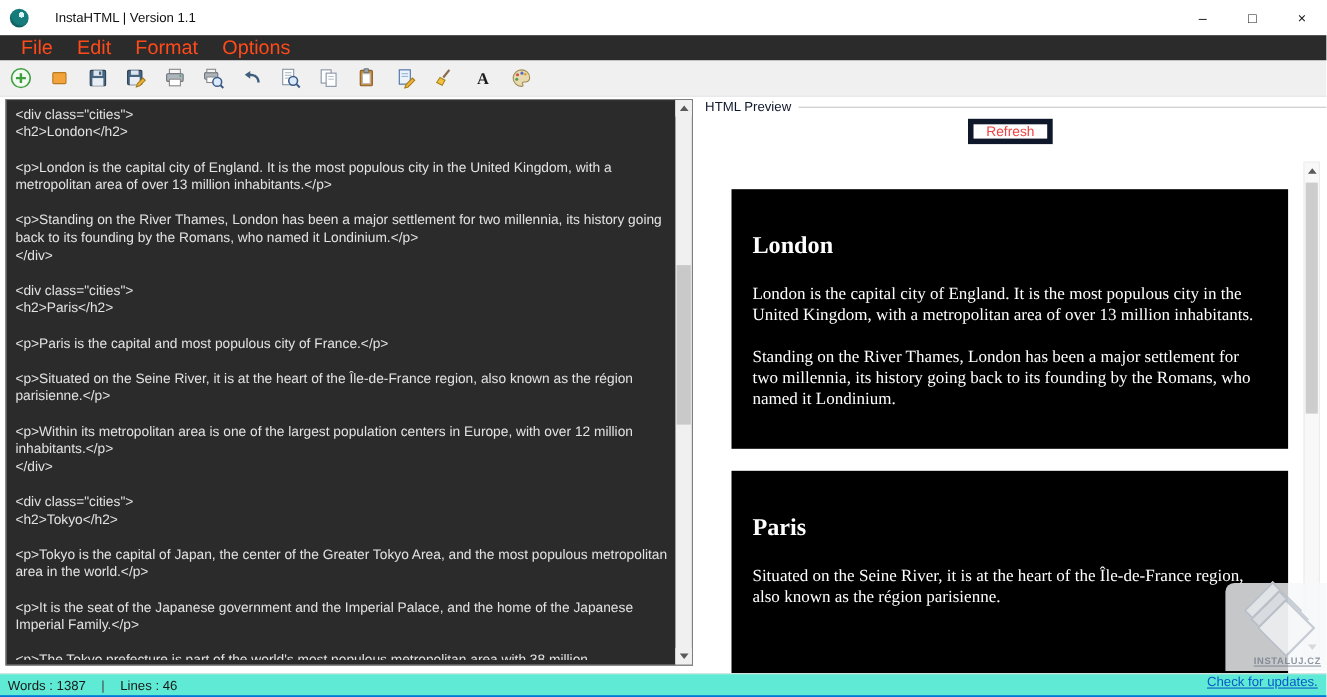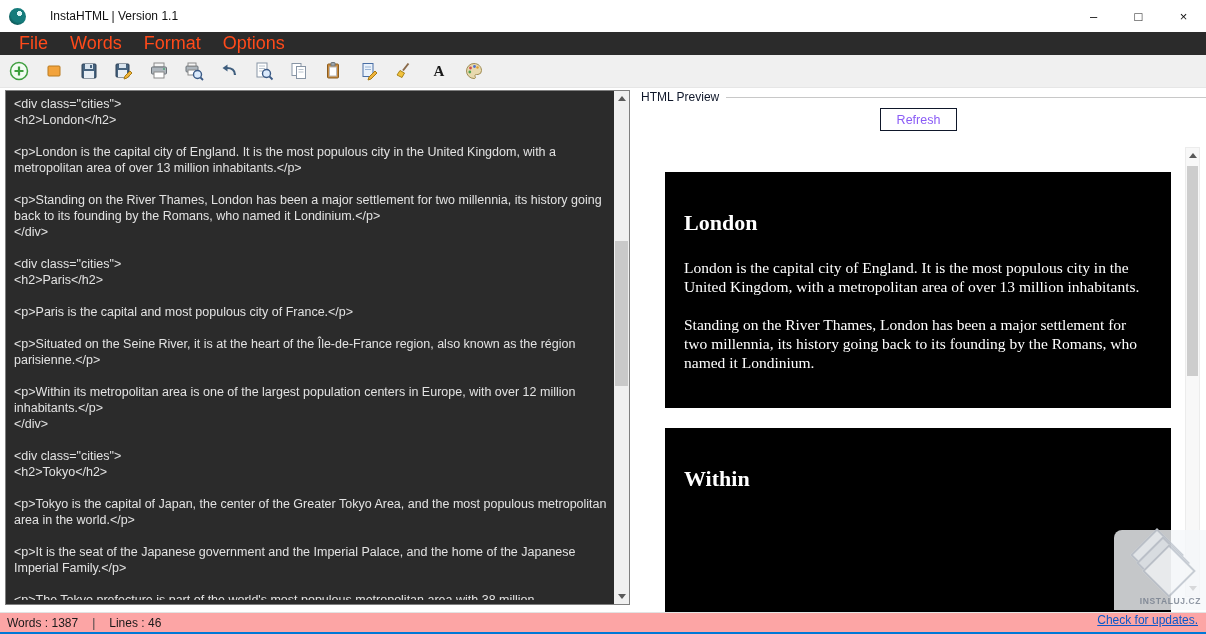--- a/index.html
+++ b/index.html
@@ -70,39 +70,39 @@
     display:flex; align-items:center; font-size:12px; color:#0f172a;
   }
   .label-line { flex:1; height:0; border-top:1px solid #c8c8c8; margin-left:7px; }
 
   .preview-viewport {
     position:absolute; left:640px; top:104px; width:566px; height:508px;
     overflow:hidden; background:#fff;
   }
   .refresh-btn {
     position:absolute; left:240px; top:4px; width:77px; height:23px;
-    background:#ffffff; border:1px solid #0f172a; font-family:"Liberation Sans", sans-serif;
-    font-size:12.5px; color:#8b5cf6;
+    background:#ffffff; border:5px solid #0f172a; font-family:"Liberation Sans", sans-serif;
+    font-size:12.5px; color:#ef4444;
   }
   .city-card {
     position:absolute; left:25px; width:506px; background:#000; color:#fff;
     font-family:"Liberation Serif", serif; padding:38px 20px 0 19px; overflow:hidden;
   }
   .card1 { top:68px; height:236px; }
   .card2 { top:324px; height:300px; }
   .city-card h2 { font-size:22px; font-weight:bold; margin:0 0 22px; }
   .city-card p { font-size:15.5px; line-height:19px; margin:0 0 19px; }
   .preview-scrollbar { left:545px; top:43px; width:15px; height:450px; background:#f8f8f8; border:1px solid #ececec; }
   .preview-scrollbar .sb-arrow { background:#f8f8f8; }
   .preview-scrollbar .sb-thumb { background:#cdcdcd; }
 
   
   .statusbar {
     position:absolute; left:0; right:0; bottom:0; height:22px;
-    background:#fca5a5; border-top:1px solid #e3e3e3; border-bottom:2px solid #0078d7;
+    background:#5eead4; border-top:1px solid #e3e3e3; border-bottom:2px solid #0078d7;
     display:flex; align-items:center; padding-left:7px; font-size:12px; color:#1a1a1a;
   }
   .statusbar .sep { margin:0 14px; color:#444; }
   .update-link {
     position:absolute; right:8px; top:0;
     color:#0a58ca; text-decoration:underline; font-size:12px; cursor:pointer;
   }
 
   
   .watermark {
@@ -112,39 +112,39 @@
   }
   .wm-d {
     position:absolute; width:38px; height:38px; transform:rotate(45deg);
     background:#eef1f4; border:2px solid #c4cad2;
   }
   .wm-d.d1 { left:24px; top:6px; }
   .wm-d.d2 { left:30px; top:14px; background:#e4e8ec; }
   .wm-d.d3 { left:36px; top:22px; background:#f5f7f9; }
   .wm-text {
     position:absolute; right:5px; bottom:4px; font-size:8.5px; letter-spacing:0.6px;
-    color:#8b93a0; font-weight:bold;
+    color:#8b93a0; font-weight:bold;text-decoration:underline;
   }
 </style>
 </head>
 <body>
 
 <div class="titlebar">
   <span class="app-icon"></span>
   <span class="title-text">InstaHTML | Version 1.1</span>
   <div class="win-controls">
     <div class="win-btn">–</div>
     <div class="win-btn">□</div>
     <div class="win-btn">×</div>
   </div>
 </div>
 
 <div class="menubar">
   <span class="menu-item">File</span>
-  <span class="menu-item">Words</span>
+  <span class="menu-item">Edit</span>
   <span class="menu-item">Format</span>
   <span class="menu-item">Options</span>
 </div>
 
 <div class="toolbar">
   <div class="tool-btn">
     <svg viewBox="0 0 20 20">
         <circle cx="10" cy="10" r="8.5" fill="#f2fbf2" stroke="#3f9f3f" stroke-width="1.5"></circle>
         <path d="M10 5.5v9M5.5 10h9" stroke="#3f9f3f" stroke-width="2.2"></path>
       </svg>
@@ -294,21 +294,22 @@
 <div class="preview-viewport">
   <button class="refresh-btn">Refresh</button>
 
   <div class="city-card card1">
     <h2>London</h2>
     <p>London is the capital city of England. It is the most populous city in the United Kingdom, with a metropolitan area of over 13 million inhabitants.</p>
     <p>Standing on the River Thames, London has been a major settlement for two millennia, its history going back to its founding by the Romans, who named it Londinium.</p>
   </div>
 
   <div class="city-card card2">
-    <h2>Within</h2>
+    <h2>Paris</h2>
+    <p>Situated on the Seine River, it is at the heart of the Île-de-France region, also known as the région parisienne.</p>
   </div>
 
   <div class="scrollbar preview-scrollbar">
     <div class="sb-arrow up">
         <i class="tri-up"></i>
       </div>
     <div class="sb-thumb" style="top:18px; height:210px;"></div>
     <div class="sb-arrow down">
         <i class="tri-down"></i>
       </div>

